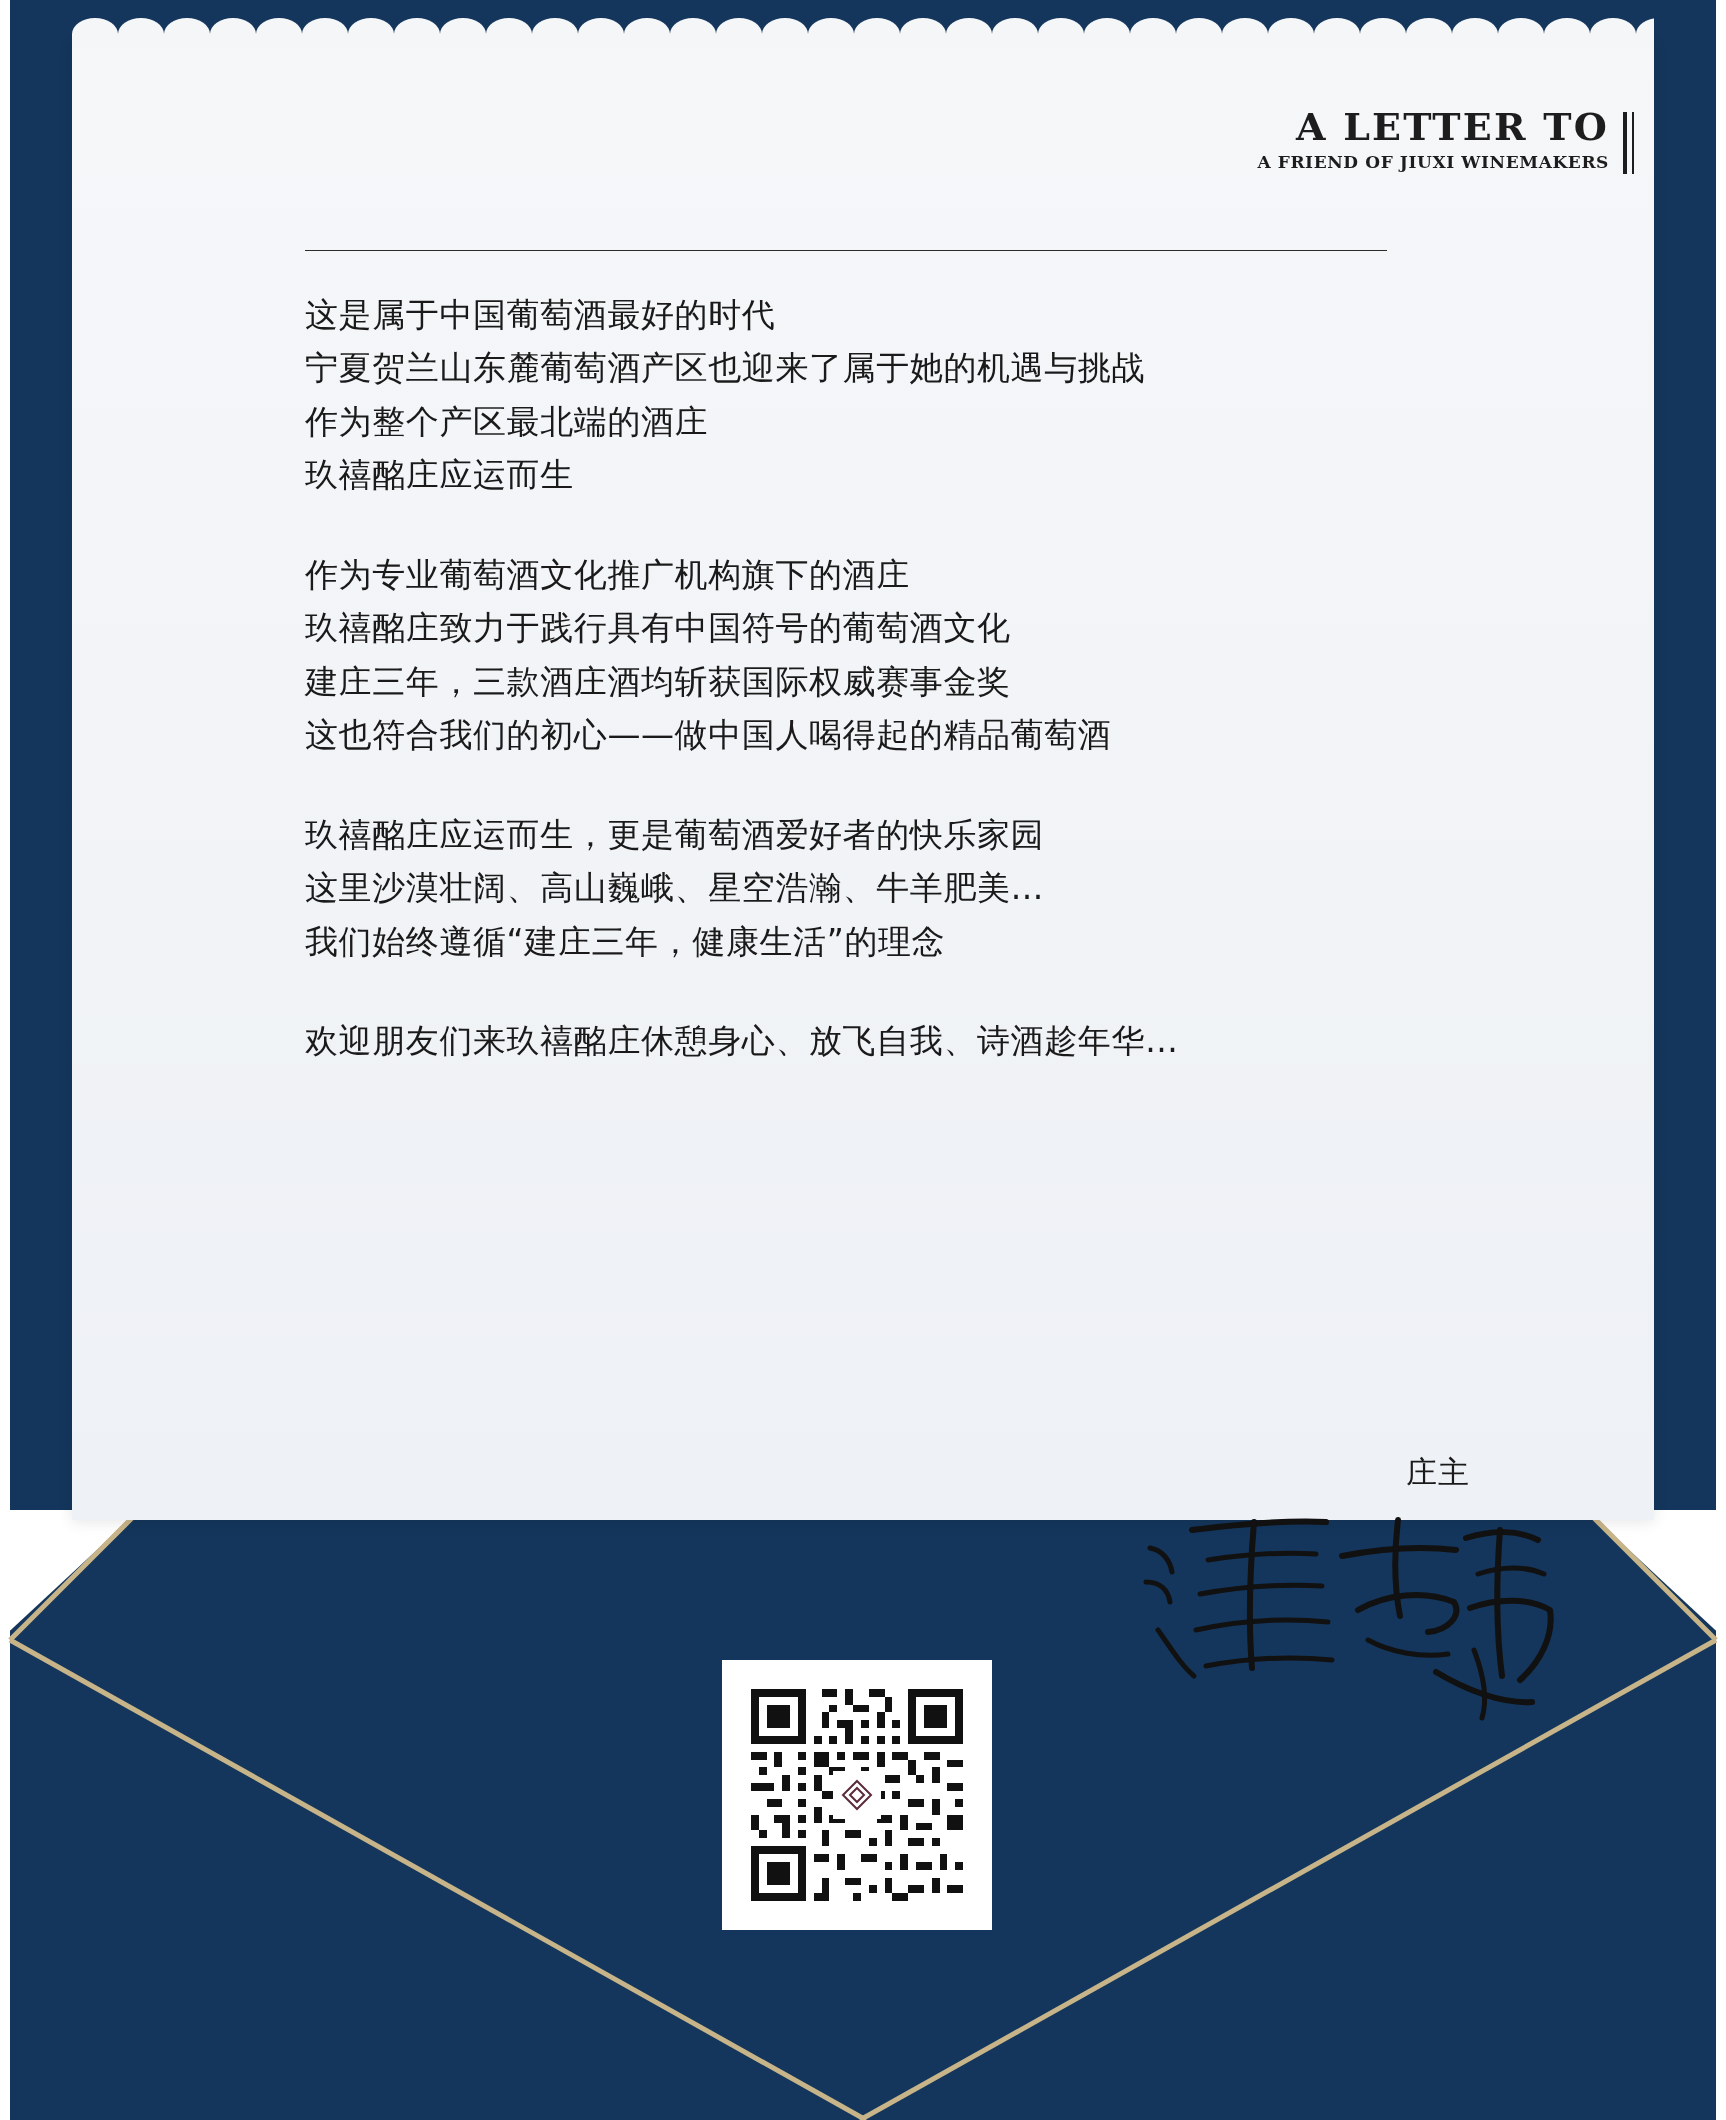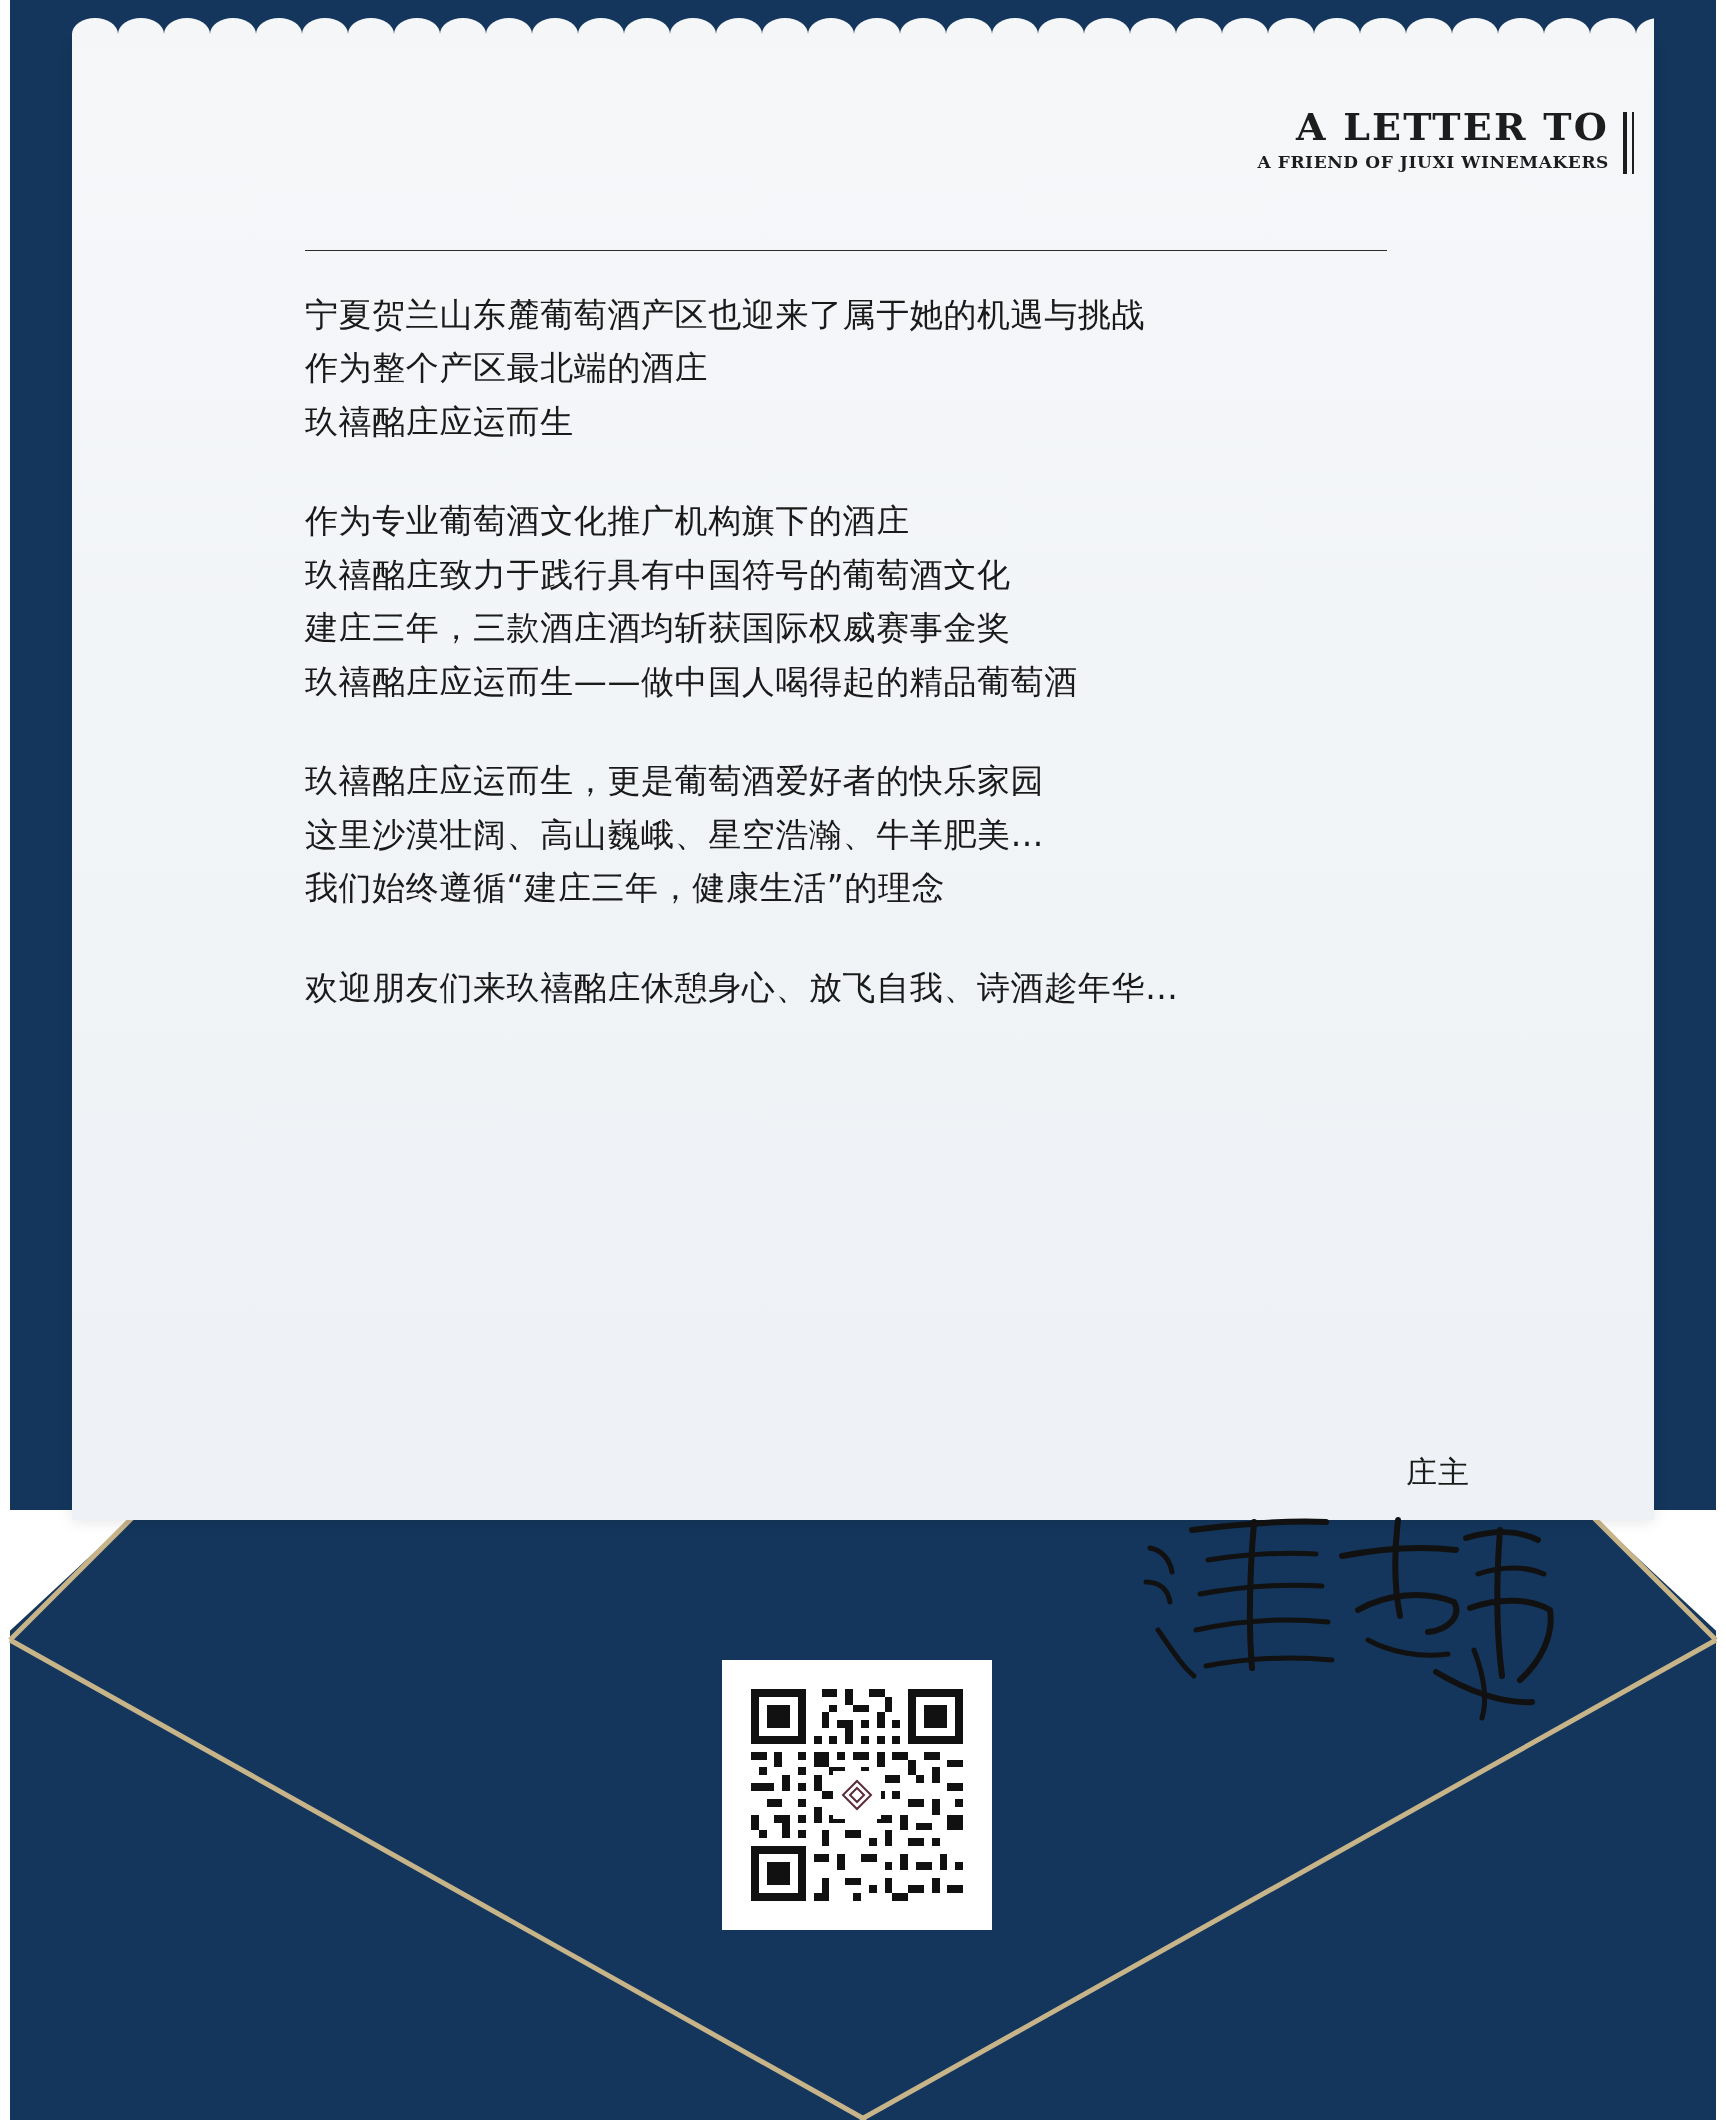--- a/index.html
+++ b/index.html
@@ -252,30 +252,31 @@
           <i class="thin"></i>
       </div>
     </div>
   </div>
 
   <div class="rule"></div>
 
   <div class="letter-body">
 
     <div class="para">
+      <div class="line">这是属于中国葡萄酒最好的时代</div>
       <div class="line">宁夏贺兰山东麓葡萄酒产区也迎来了属于她的机遇与挑战</div>
       <div class="line">作为整个产区最北端的酒庄</div>
       <div class="line">玖禧酩庄应运而生</div>
     </div>
 
     <div class="para">
       <div class="line">作为专业葡萄酒文化推广机构旗下的酒庄</div>
       <div class="line">玖禧酩庄致力于践行具有中国符号的葡萄酒文化</div>
       <div class="line">建庄三年，三款酒庄酒均斩获国际权威赛事金奖</div>
-      <div class="line">玖禧酩庄应运而生——做中国人喝得起的精品葡萄酒</div>
+      <div class="line">这也符合我们的初心——做中国人喝得起的精品葡萄酒</div>
     </div>
 
     <div class="para">
       <div class="line">玖禧酩庄应运而生，更是葡萄酒爱好者的快乐家园</div>
       <div class="line">这里沙漠壮阔、高山巍峨、星空浩瀚、牛羊肥美…</div>
       <div class="line">我们始终遵循“建庄三年，健康生活”的理念</div>
     </div>
 
     <div class="para">
       <div class="line">欢迎朋友们来玖禧酩庄休憩身心、放飞自我、诗酒趁年华…</div>

